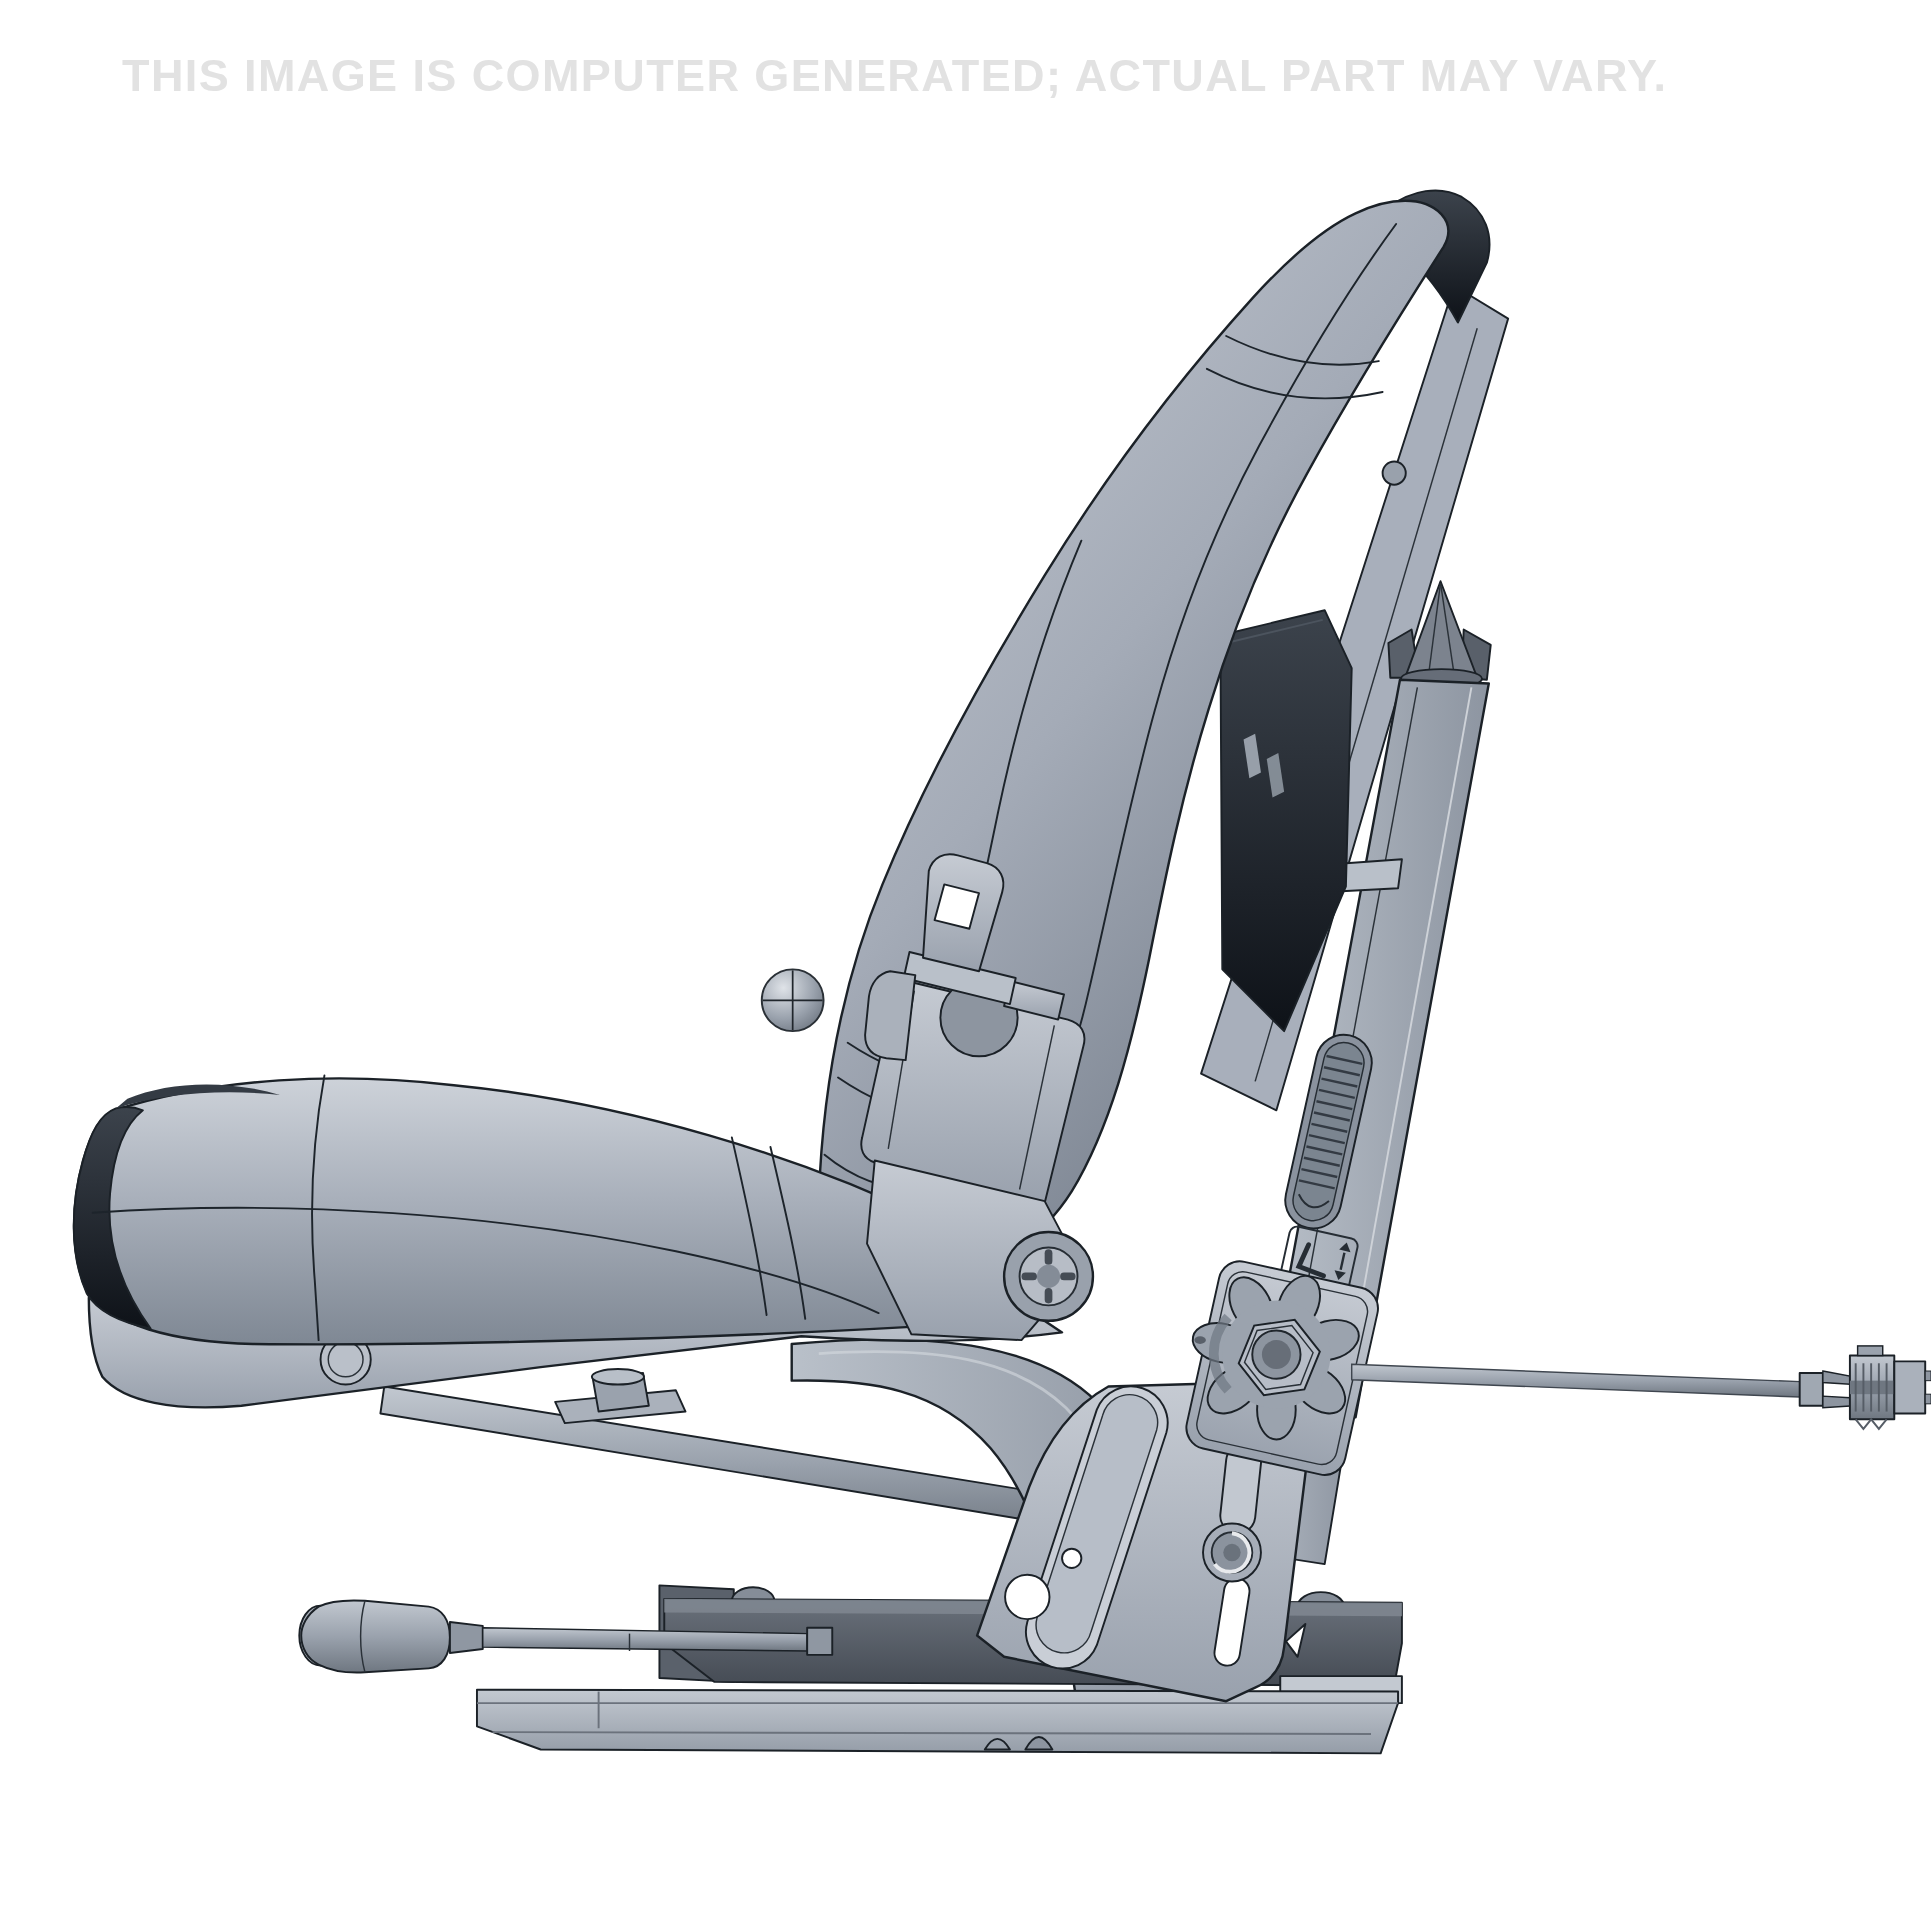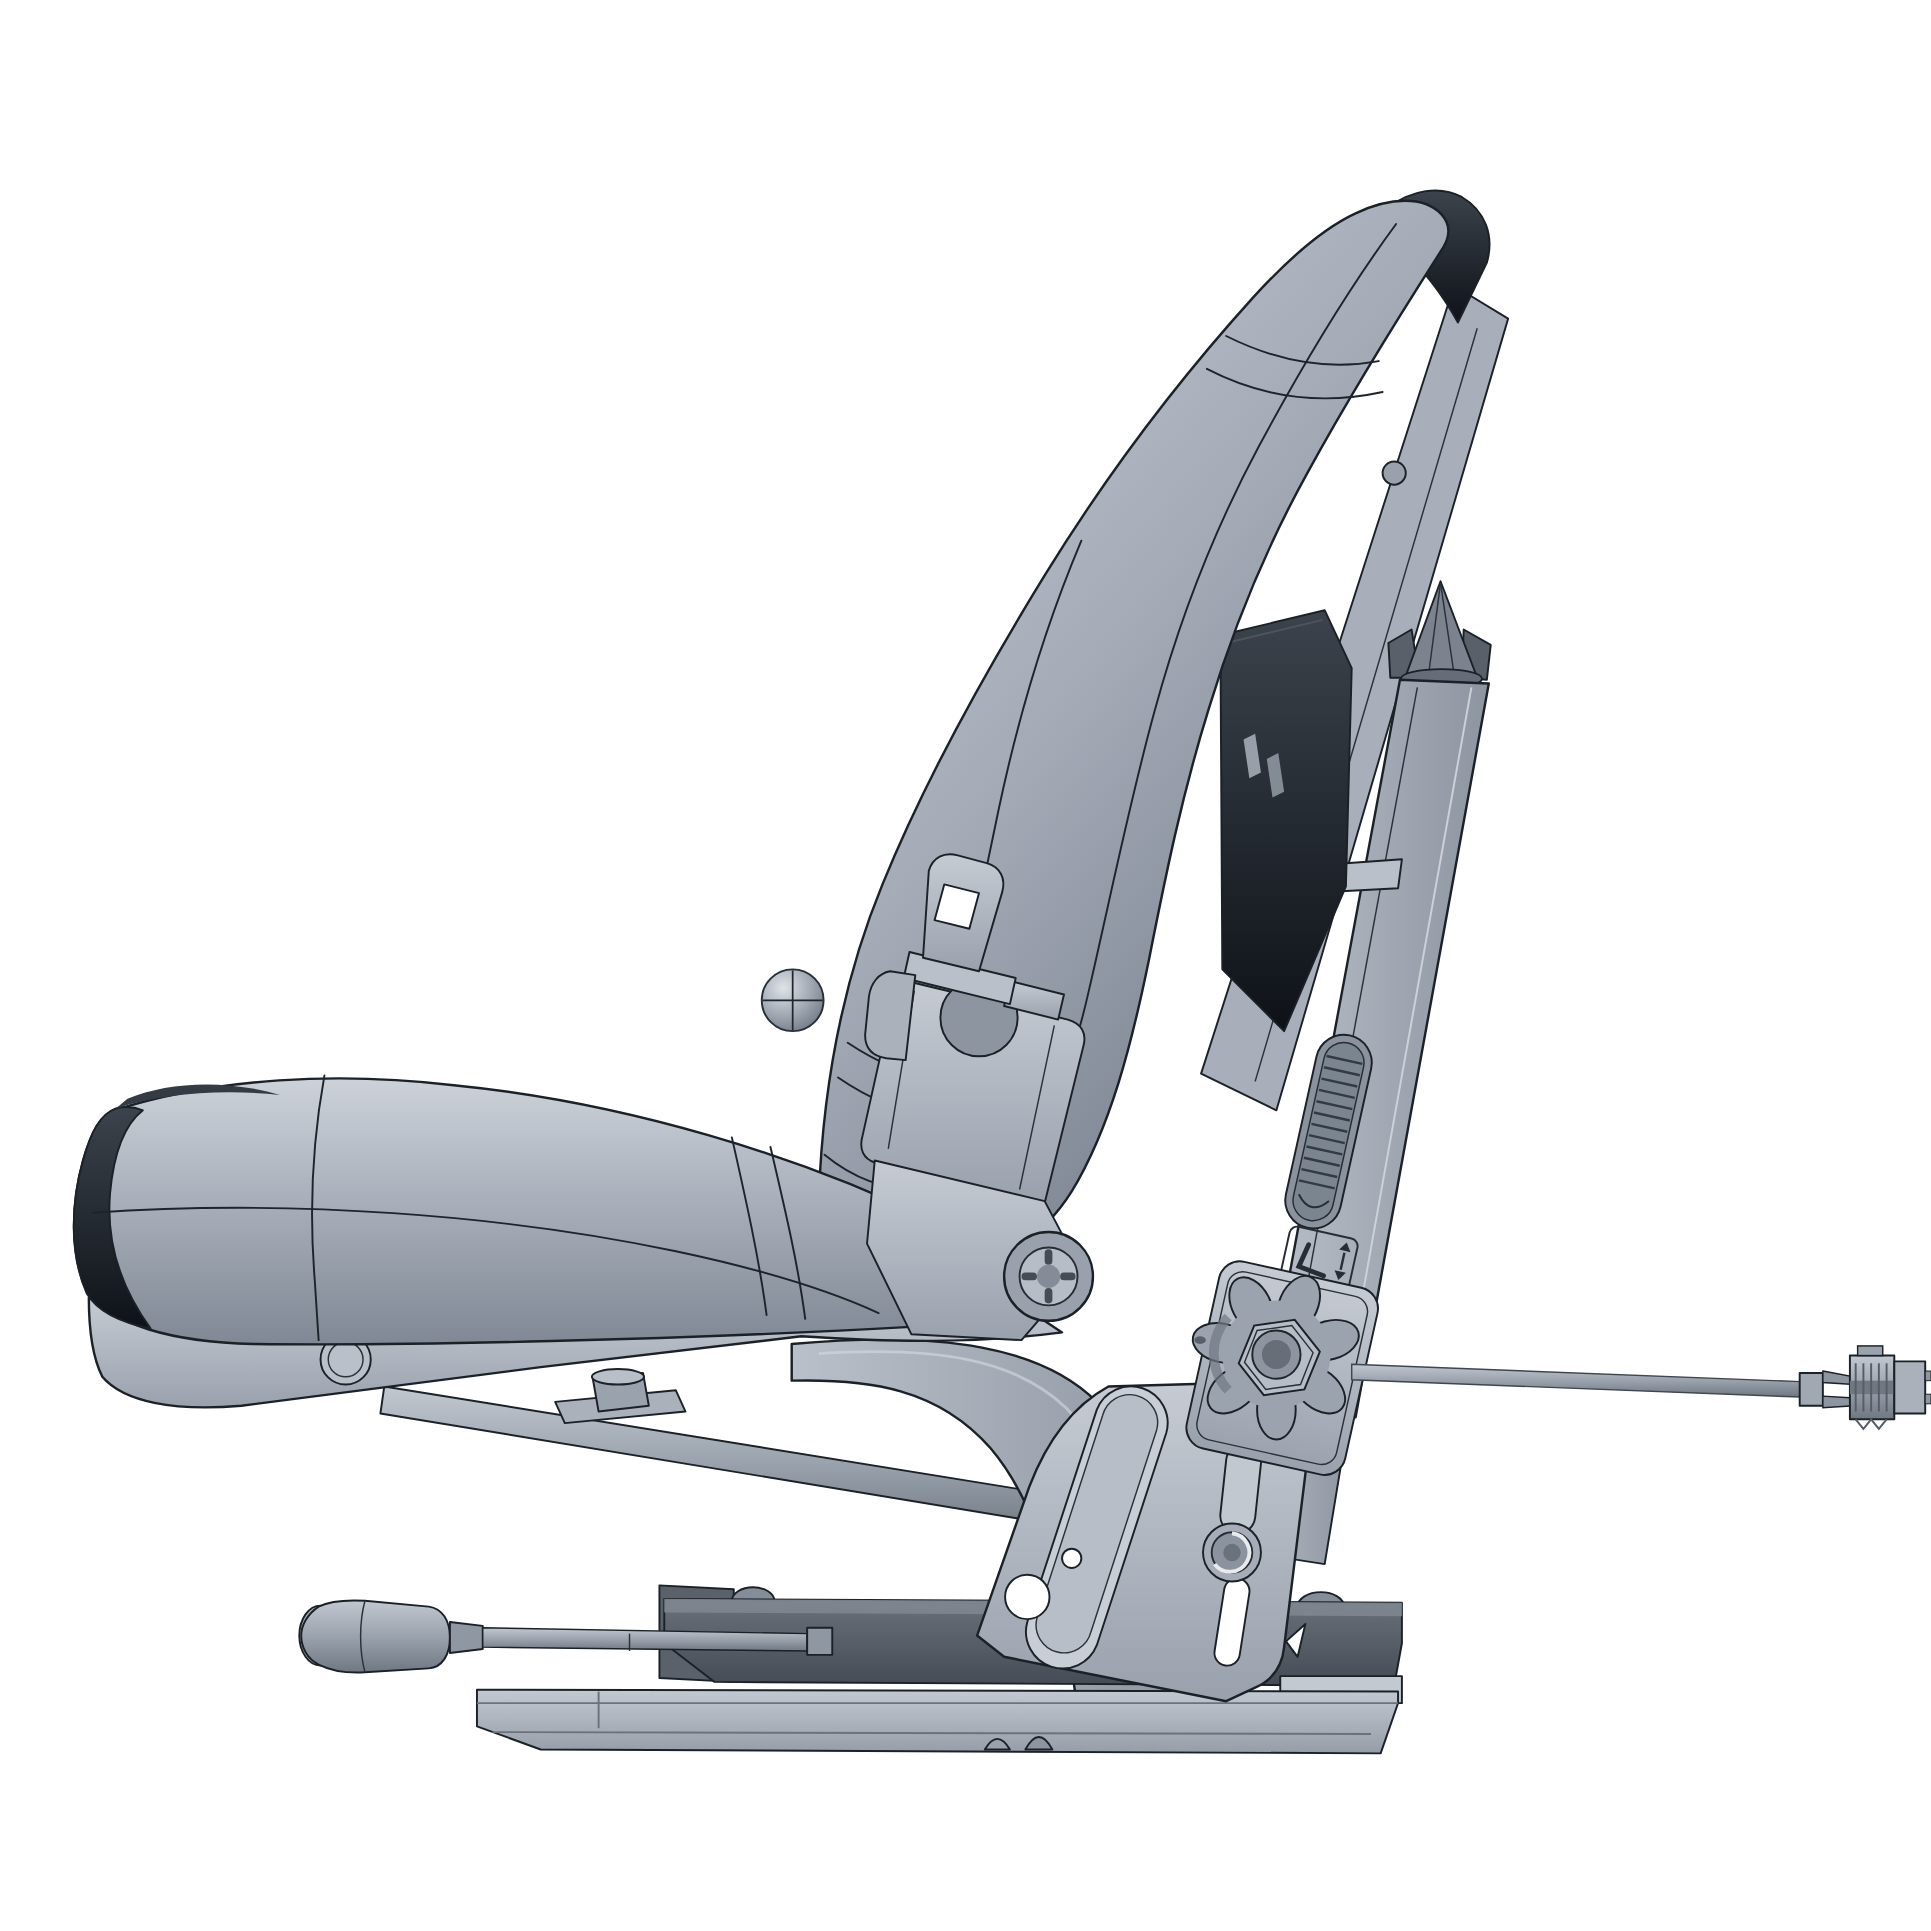--- a/index.html
+++ b/index.html
@@ -24,20 +24,21 @@
   .ol{stroke:#1b2127;stroke-width:2;stroke-linejoin:round;}
   .ol25{stroke:#1b2127;stroke-width:2.5;stroke-linejoin:round;}
   .seam{stroke:#1d242b;stroke-width:2;fill:none;stroke-linecap:round;}
   .thin{stroke:#2a3138;stroke-width:1.5;fill:none;}
 </style>
 </head>
 <body>
 
 <div class="page">
 
+  <div class="watermark">THIS IMAGE IS COMPUTER GENERATED; ACTUAL PART MAY VARY.</div>
 
   <svg width="1931" height="1931" viewBox="0 0 2000 2000">
     <defs>
       <linearGradient id="gCushion" x1="0" y1="0" x2="0" y2="1">
         <stop offset="0" stop-color="#cdd2d9"></stop>
           <stop offset="0.45" stop-color="#a9b0bb"></stop>
           <stop offset="1" stop-color="#7f8894"></stop>
       </linearGradient>
       <linearGradient id="gBack" x1="0" y1="0" x2="0.7" y2="1">
         <stop offset="0" stop-color="#c8cdd5"></stop>

